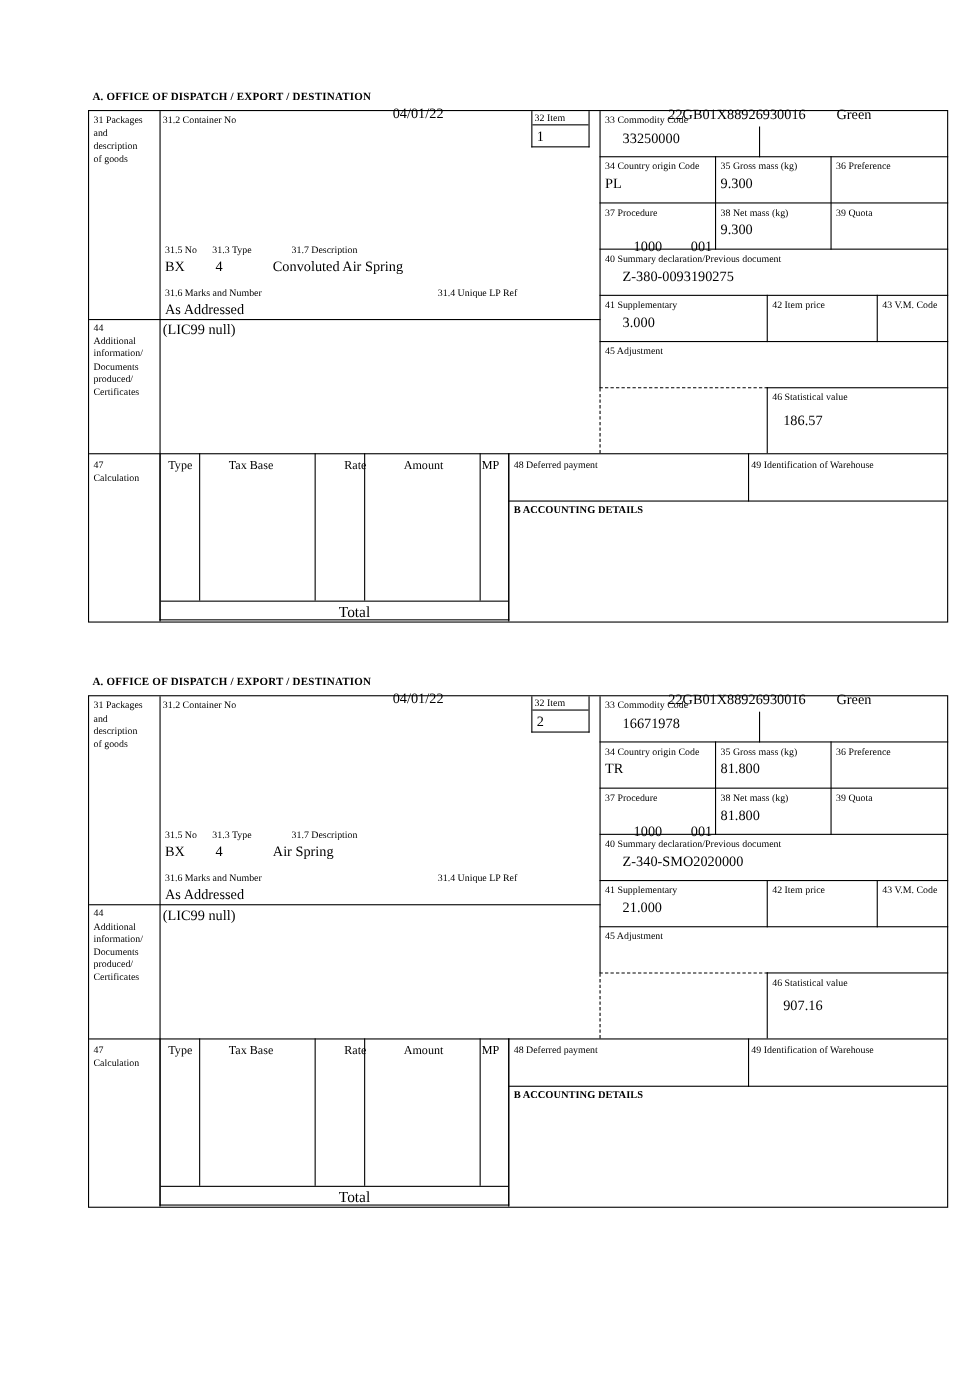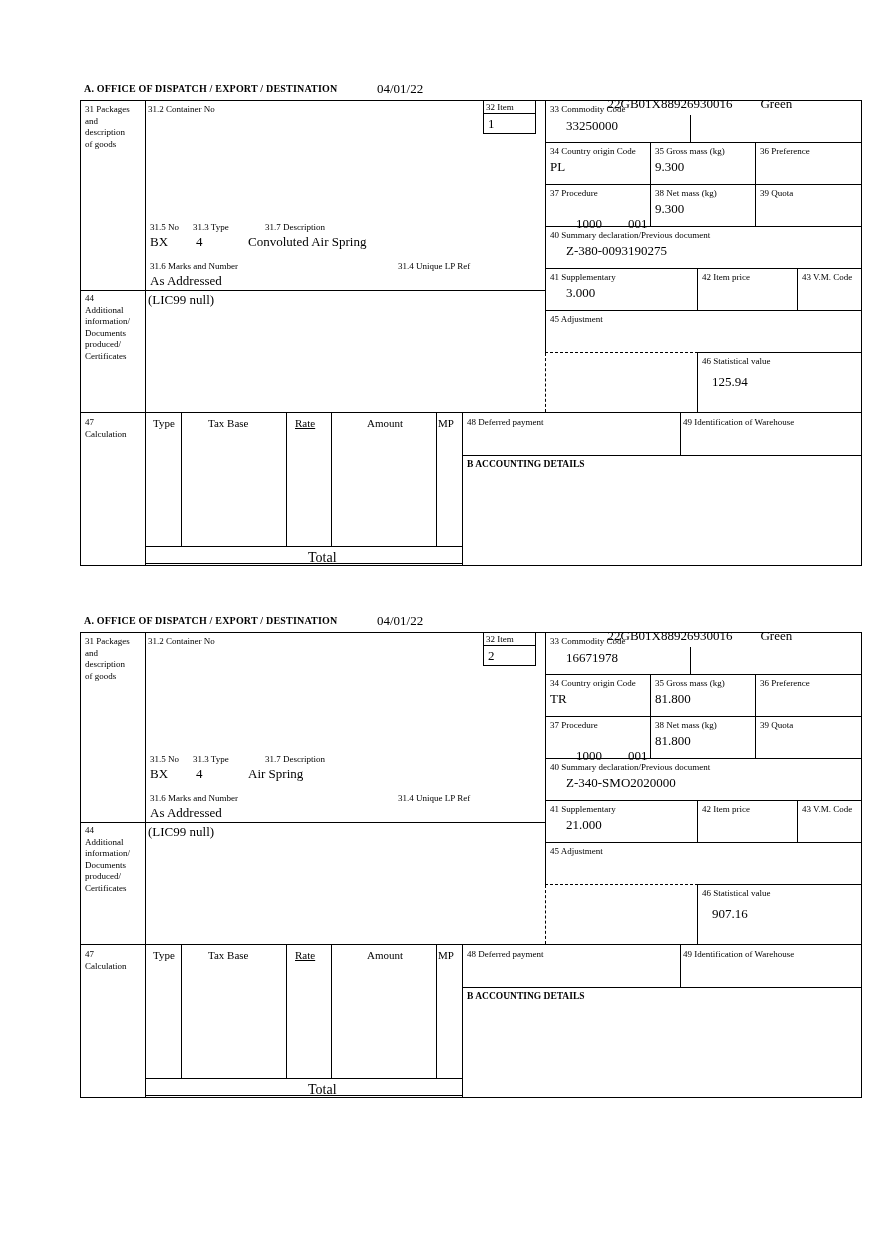--- a/index.html
+++ b/index.html
@@ -6,21 +6,21 @@
   html,body { background:#ffffff; }
   body { font-family:"Liberation Serif","DejaVu Serif",serif; color:#000; }
   .page { position:relative; width:882px; height:1250px; background:#fff; overflow:hidden; }
 
   .decl { position:absolute; left:80px; width:782px; height:486px; }
 
   .lab { position:absolute; font-size:9px; line-height:11.5px; white-space:pre-line;font-family:Liberation Serif, serif; }
   .val { position:absolute; font-size:13px; line-height:15px; white-space:pre; }
 
   .t-office { left:4px; top:3px; font-size:10px; font-weight:bold; letter-spacing:.2px; }
-  .v-date   { left:277px; top:1px;margin-left:20px; }
+  .v-date   { left:277px; top:15px; }
   .v-ref    { left:508px; top:1px; }
   .v-ref .routing { margin-left:28px; }
 
   .box { position:absolute; left:0; top:20px; width:782px; height:466px; border:1px solid #000; }
   .ln  { position:absolute; background:#000; }
 
   
   .v-leftcol { left:64px;  top:0;     width:1px;  height:464px; }
   .h-marks   { left:0;     top:189px; width:465px; height:1px; }
   .v-mid     { left:464px; top:0;     width:1px;  height:252px; }
@@ -89,21 +89,21 @@
   .p-49  { left:602px; top:316px; }
   .p-b   { left:386px; top:358px; font-weight:bold; font-size:9.5px; }
 
   
   .taxtbl { position:absolute; left:64px; top:311px; width:318px; height:152px;
             border:1px solid #000; border-top:none; }
   .tt-v { position:absolute; top:0; width:1px; height:134px; background:#000; }
   .tt-v1 { left:35px; } .tt-v2 { left:140px; } .tt-v3 { left:185px; } .tt-v4 { left:290px; }
   .tt-line { position:absolute; left:0; top:134px; width:100%; height:1px; background:#000; }
   .tt-h { position:absolute; top:5px; font-size:11px; }
-  .tt-h1 { left:7px; } .tt-h2 { left:62px; } .tt-h3 { left:149px;text-decoration:underline; } .tt-h4 { left:221px; } .tt-h5 { left:292px; }
+  .tt-h1 { left:7px; } .tt-h2 { left:62px; } .tt-h3 { left:167px; } .tt-h4 { left:221px; } .tt-h5 { left:292px; }
   .tt-total { position:absolute; left:162px; top:138px; font-size:14px; }
 </style>
 </head>
 <body>
 
 <div class="page">
 
   <div class="decl" style="top:80px">
     <div class="t-office lab">A.  OFFICE OF DISPATCH / EXPORT / DESTINATION</div>
     <div class="val v-date">04/01/22</div>
@@ -160,21 +160,21 @@
       <div class="val p-38v">9.300</div>
       <div class="lab p-39">39 Quota</div>
       <div class="lab p-40">40 Summary declaration/Previous document</div>
       <div class="val p-40v">Z-380-0093190275</div>
       <div class="lab p-41">41 Supplementary</div>
       <div class="val p-41v">3.000</div>
       <div class="lab p-42">42 Item price</div>
       <div class="lab p-43">43 V.M. Code</div>
       <div class="lab p-45">45 Adjustment</div>
       <div class="lab p-46">46 Statistical value</div>
-      <div class="val p-46v">125.94</div>
+      <div class="val p-46v">186.57</div>
 
       <div class="lab p-315">31.5 No</div>
       <div class="lab p-313">31.3 Type</div>
       <div class="lab p-317">31.7 Description</div>
       <div class="val p-315v">BX</div>
       <div class="val p-313v">4</div>
       <div class="val p-317v">Convoluted Air Spring</div>
       <div class="lab p-316">31.6 Marks and Number</div>
       <div class="lab p-314">31.4 Unique LP Ref</div>
       <div class="val p-316v">As Addressed</div>

